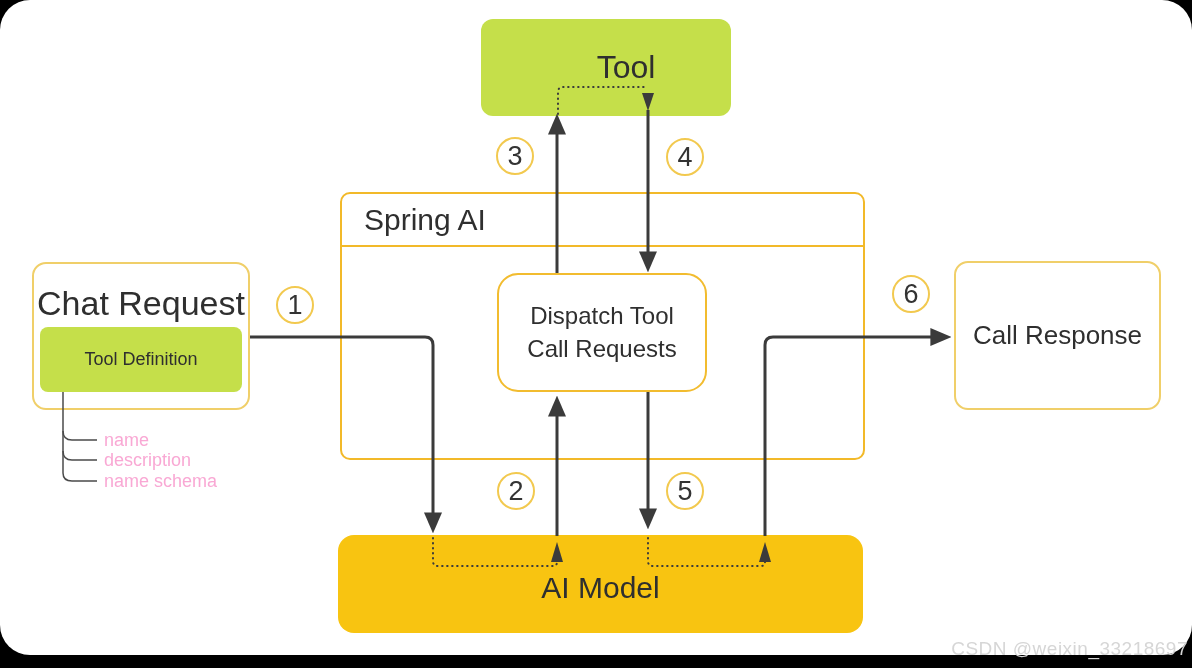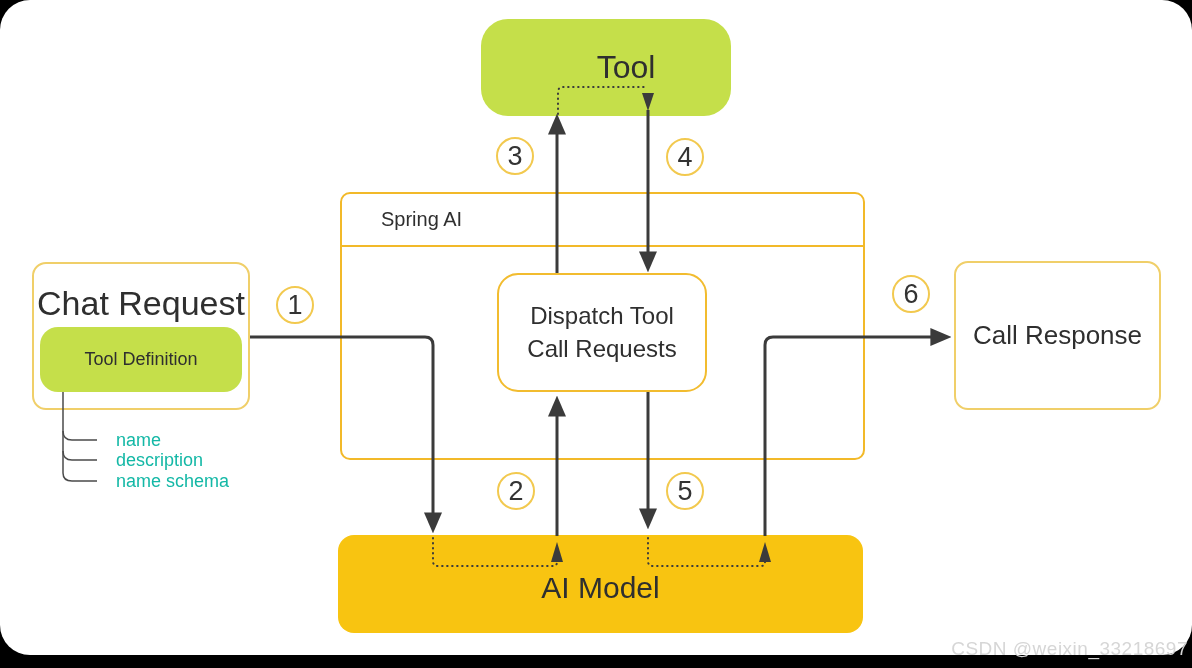--- a/index.html
+++ b/index.html
@@ -10,50 +10,50 @@
     font-family:"Liberation Sans", sans-serif;
     overflow:hidden;
   }
   .surface{
     position:absolute;left:0;top:0;width:1192px;height:655px;
     background:#fff;border-radius:30px;
   }
   .node{position:absolute;box-sizing:border-box;color:#2f2f2f;}
   .tool-box{
     left:481px;top:19px;width:250px;height:97px;
-    background:#C5DF4A;border-radius:27px;
+    background:#C5DF4A;border-radius:12px;
     display:flex;align-items:center;justify-content:center;
     font-size:32px;
     padding-left:40px;
   }
   .spring-box{
     left:340px;top:192px;width:525px;height:268px;
     border:2px solid #F2B929;border-radius:10px;background:transparent;
   }
   .spring-header{
     height:51px;border-bottom:2px solid #F2B929;
-    display:flex;align-items:center;padding-left:39px;
-    font-size:20px;color:#2f2f2f;
+    display:flex;align-items:center;padding-left:22px;
+    font-size:30px;color:#2f2f2f;
   }
   .dispatch-box{
     left:497px;top:273px;width:210px;height:119px;
     background:#fff;border:2px solid #F2BC2F;border-radius:21px;
     display:flex;align-items:center;justify-content:center;text-align:center;
     font-size:24px;line-height:1.35;white-space:pre-line;
   }
   .chat-request-box{
     left:32px;top:262px;width:218px;height:148px;
     background:#fff;border:2px solid #F0CF69;border-radius:14px;
   }
   .chat-request-title{
     margin-top:20px;text-align:center;font-size:34px;
   }
   .tool-definition-box{
     position:absolute;left:6px;top:63px;width:202px;height:65px;
-    background:#C5DF4A;border-radius:18px;
+    background:#C5DF4A;border-radius:8px;
     display:flex;align-items:center;justify-content:center;
     font-size:18px;color:#2f2f2f;
   }
   .chat-response-box{
     left:954px;top:261px;width:207px;height:149px;
     background:#fff;border:2px solid #F0CF69;border-radius:14px;
     display:flex;align-items:center;justify-content:center;
     font-size:26px;
   }
   .ai-model-box{
@@ -68,21 +68,21 @@
     display:flex;align-items:center;justify-content:center;
     font-size:27px;color:#333;
   }
   .step-1{left:276px;top:286px;}
   .step-2{left:497px;top:472px;}
   .step-3{left:496px;top:137px;}
   .step-4{left:666px;top:138px;}
   .step-5{left:666px;top:472px;}
   .step-6{left:892px;top:275px;}
   .tree-label{
-    position:absolute;left:104px;font-size:18px;color:#14b8a6;line-height:20px;margin-left:12px;
+    position:absolute;left:104px;font-size:18px;color:#f9a8d4;line-height:20px;
   }
   .tree-name{top:430px;}
   .tree-description{top:450px;}
   .tree-input-schema{top:471px;}
   .arrows-layer{
     position:absolute;left:0;top:0;width:1192px;height:668px;
     pointer-events:none;
   }
   .watermark{
     position:absolute;right:4px;top:630px;

